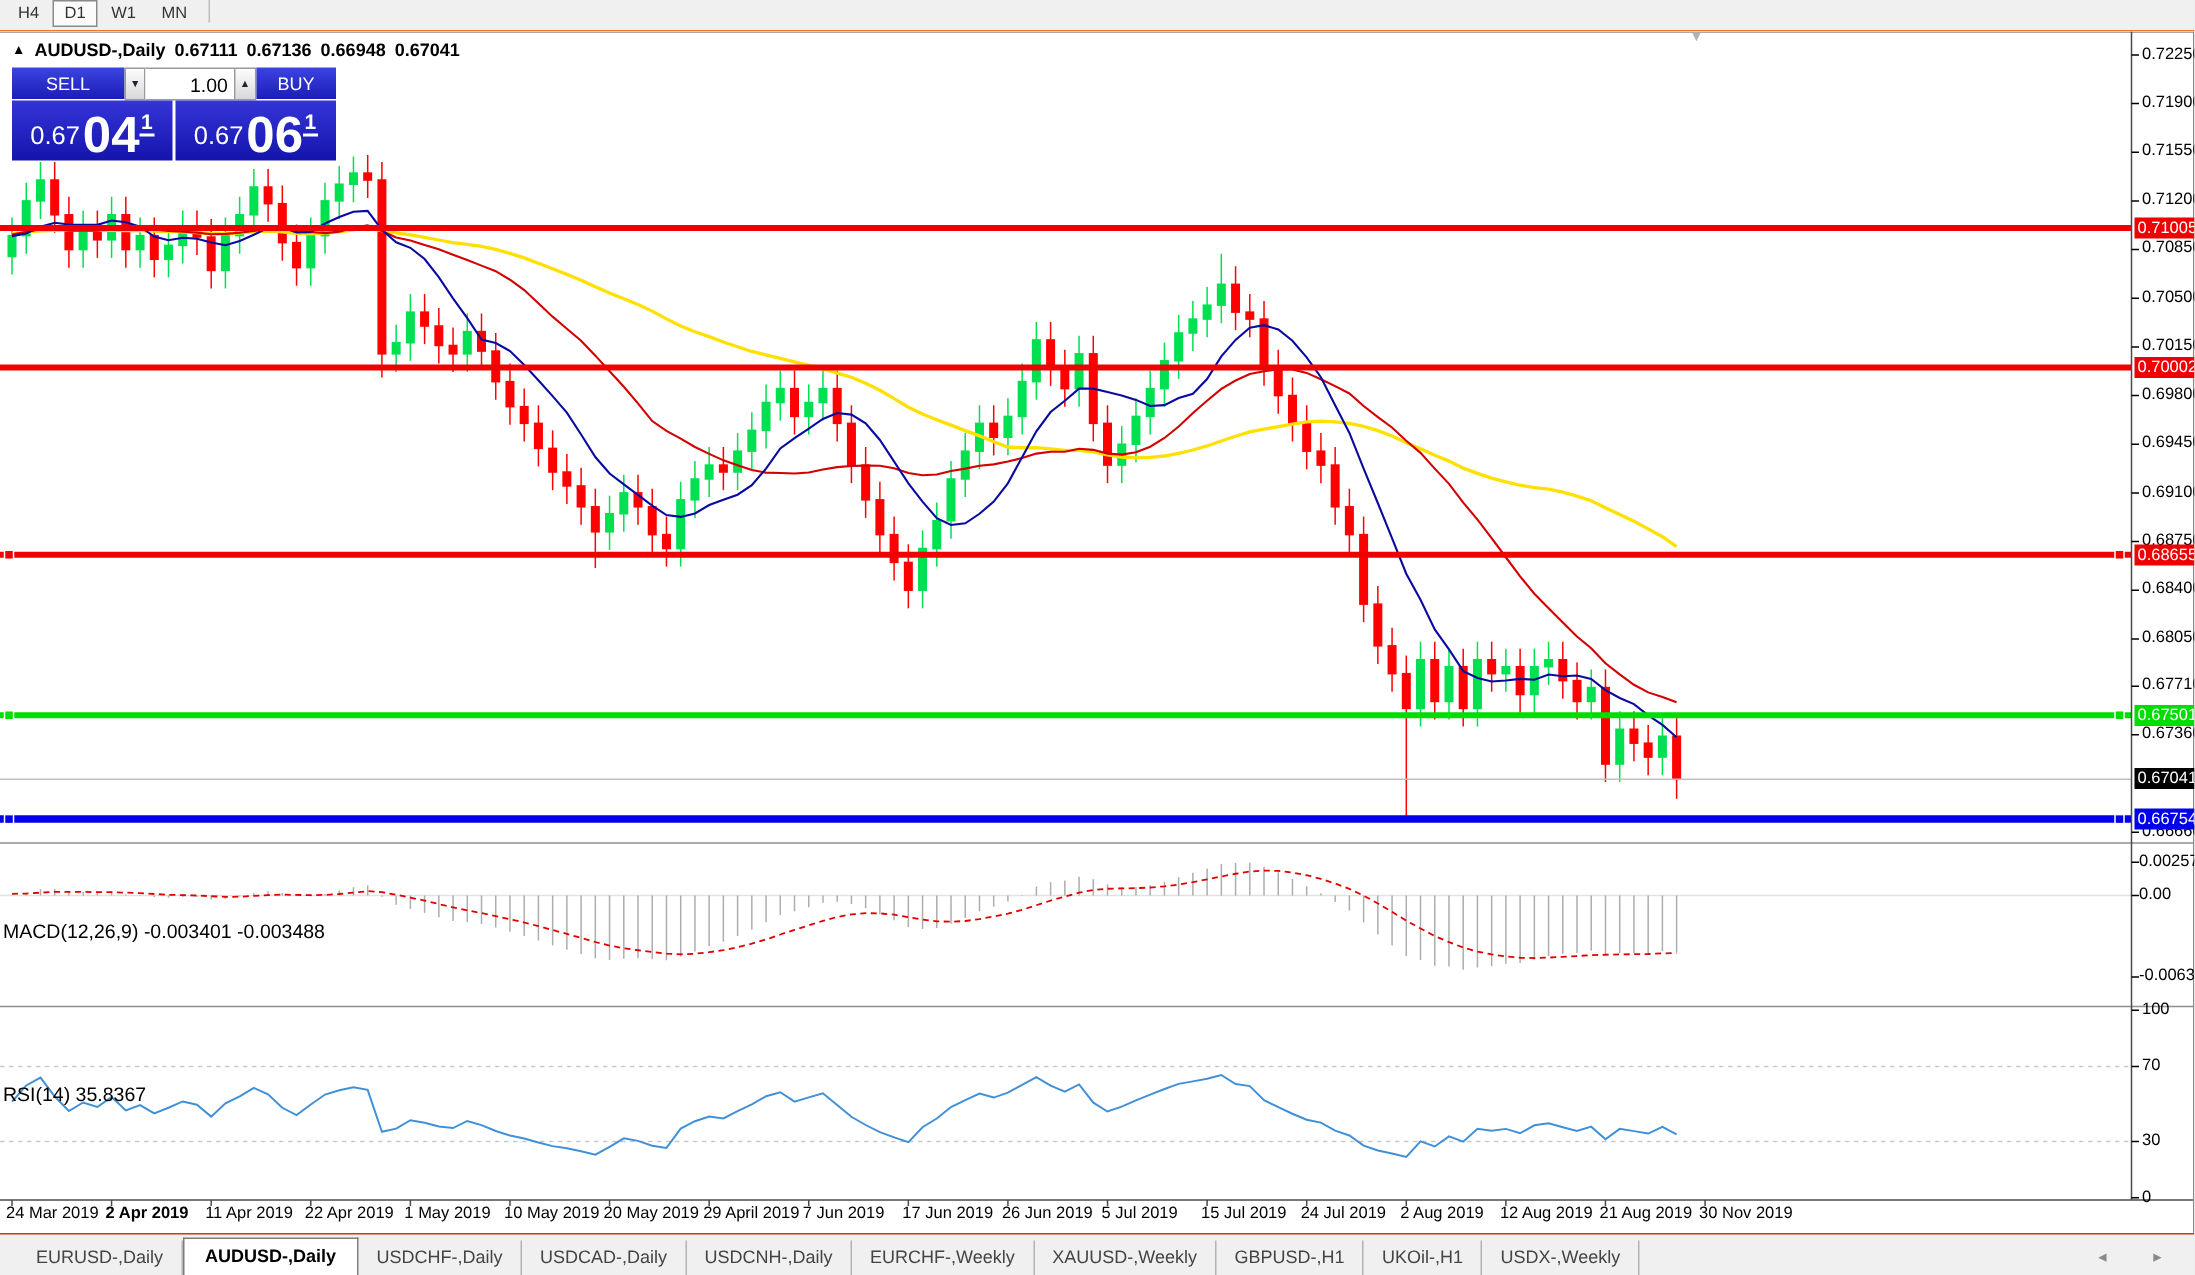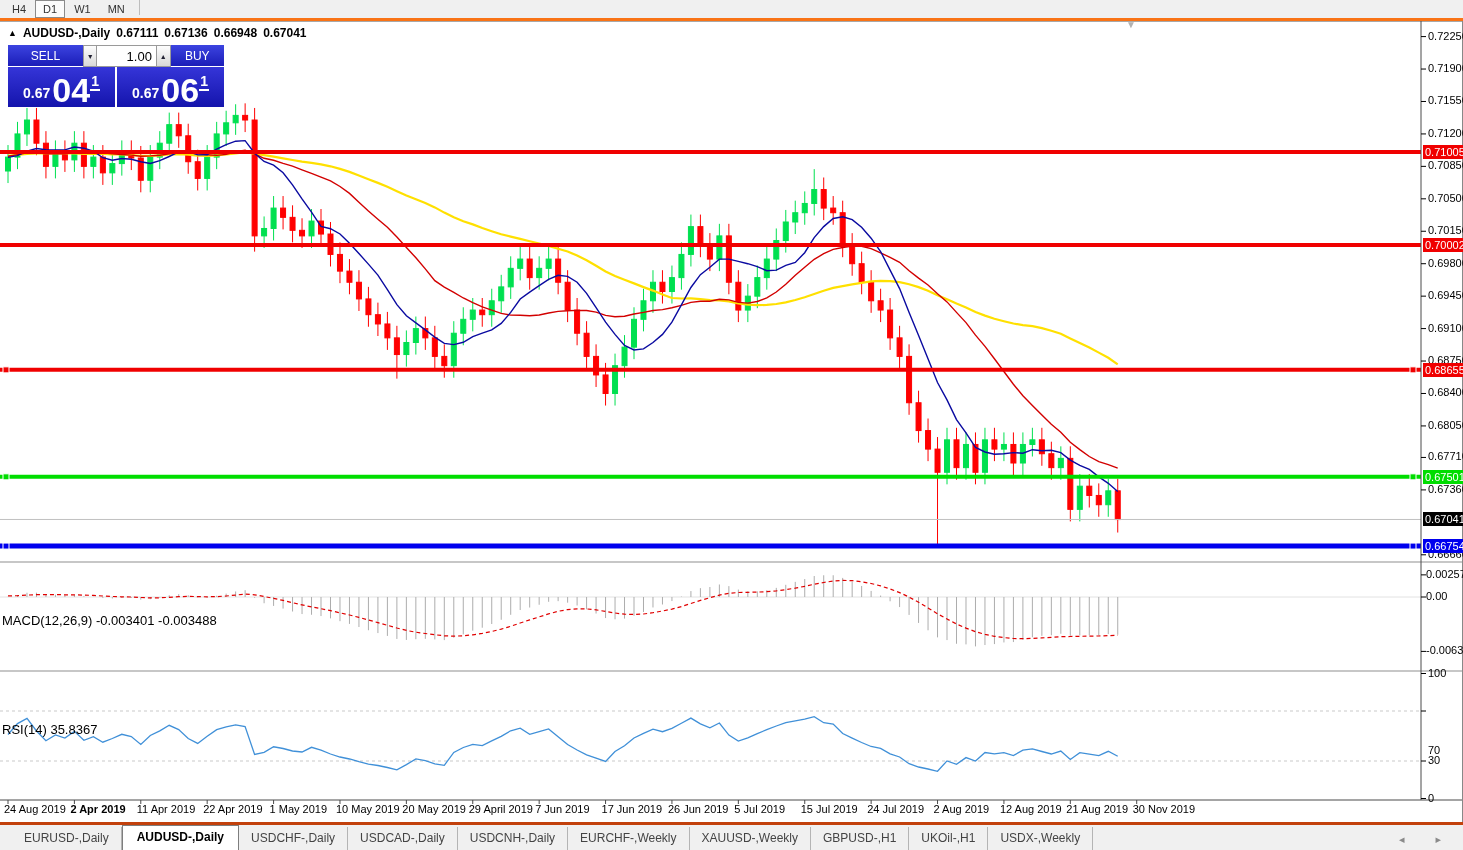--- a/index.html
+++ b/index.html
@@ -1,20 +1,20 @@
 <!DOCTYPE html>
 <html><head>
 <meta charset="utf-8">
 <style>
   html,body{margin:0;padding:0;background:#e8e8e8;}
   .screen{position:relative;width:1463px;height:850px;background:#f0f0f0;overflow:hidden;
           font-family:"Liberation Sans",sans-serif;-webkit-font-smoothing:none;}
   
   .toolbar{position:absolute;left:0;top:0;width:1463px;height:21px;background:#f0f0f0;
-           border-bottom:3px solid #f97316;display:flex;align-items:flex-start;padding-left:4px;box-sizing:border-box;}
+           border-bottom:1px solid #f97316;display:flex;align-items:flex-start;padding-left:4px;box-sizing:border-box;}
   .tf-btn{font-size:11px;color:#333;padding:2px 7px;margin-right:1px;border:1px solid transparent;cursor:default;}
   .tf-btn.active{background:#fbfbfb;border:1px solid #8a8a8a;}
   .tf-sep{width:1px;height:15px;background:#bdbdbd;margin:0 5px;}
   
   .chartwin{position:absolute;left:0;top:21px;width:1463px;height:801px;background:#fff;}
   svg#cv{position:absolute;left:0;top:0;}
   .dock-arrow{position:absolute;left:1126px;top:-2px;color:#b2b2b2;font-size:10px;z-index:5;}
   .chart-title{position:absolute;left:8px;top:5px;font-size:12px;font-weight:bold;color:#000;z-index:6;display:flex;gap:6px;align-items:center;}
   .chart-title .tri{font-size:9px;}
   
@@ -24,33 +24,33 @@
           display:flex;align-items:center;justify-content:center;border-bottom:1px solid #fff;cursor:pointer;}
   .oc-sell{width:77px;} .oc-buy{width:55px;}
   .oc-spin{width:15px;background:linear-gradient(180deg,#fdfdfd,#d8d8d8);border:1px solid #9a9a9a;
            display:flex;align-items:center;justify-content:center;font-size:7px;color:#223;box-sizing:border-box;cursor:pointer;}
   .oc-vol{width:60px;background:#fff;border:1px solid #9a9a9a;border-left:none;border-right:none;
           font-size:13px;color:#000;display:flex;align-items:center;justify-content:flex-end;padding-right:4px;box-sizing:border-box;}
   .oc-row2{display:flex;height:40px;}
   .oc-price{flex:1;background:linear-gradient(180deg,#3535d8,#1414ac);color:#fff;display:flex;
             align-items:flex-end;justify-content:center;padding-bottom:2px;cursor:pointer;}
   .oc-price + .oc-price{margin-left:2px;}
-  .oc-small{font-size:14px;font-weight:bold;margin-bottom:4px;}
+  .oc-small{font-size:17px;font-weight:normal;margin-bottom:4px;}
   .oc-big{font-size:34px;font-weight:bold;line-height:30px;margin-left:2px;}
   .oc-sup{font-size:14px;font-weight:bold;margin-bottom:14px;border-bottom:2px solid #fff;padding:0 1px 0 1px;}
   
   .paxis{position:absolute;left:1421px;top:0;width:42px;height:801px;z-index:4;}
   .ptick{position:absolute;left:7px;font-size:11px;color:#000;white-space:nowrap;}
   .plabel{position:absolute;left:2px;font-size:11px;padding:1px 2px;white-space:nowrap;z-index:5;}
   .ind-label{position:absolute;font-size:13px;color:#000;z-index:4;left:2px;margin-top:47px;}
   .date-axis{position:absolute;left:0;top:0;width:1421px;height:801px;z-index:3;pointer-events:none;}
   .dlabel{position:absolute;top:782px;font-size:11px;color:#000;white-space:nowrap;}
   
   .tabbar{position:absolute;left:0;top:822px;width:1463px;height:28px;background:#f0f0f0;
-          border-top:3px solid #c2410c;display:flex;align-items:flex-end;padding-left:12px;box-sizing:border-box;}
+          border-top:1px solid #c2410c;display:flex;align-items:flex-end;padding-left:12px;box-sizing:border-box;}
   .tab{font-size:12px;color:#444;padding:4px 12px 5px 12px;border-right:1px solid #b4b4b4;cursor:pointer;white-space:nowrap;}
   .tab.active{background:#fff;border:1px solid #7e7e7e;border-bottom:1px solid #fff;font-weight:bold;color:#000;
               margin-bottom:0;padding:4px 14px 6px 14px;position:relative;top:1px;}
   .tab-nav{position:absolute;right:8px;top:8px;font-size:11px;color:#8a8a8a;letter-spacing:14px;}
 </style>
 </head>
 <body>
 
 <div class="screen">
 
@@ -544,26 +544,26 @@
         <div class="plabel" style="top: 124px; background: rgb(240, 0, 0); color: rgb(255, 255, 255);">0.71005</div>
         <div class="plabel" style="top: 216.978px; background: rgb(240, 0, 0); color: rgb(255, 255, 255);">0.70002</div>
         <div class="plabel" style="top: 341.845px; background: rgb(240, 0, 0); color: rgb(255, 255, 255);">0.68655</div>
         <div class="plabel" style="top: 448.821px; background: rgb(0, 221, 0); color: rgb(255, 255, 255);">0.67501</div>
         <div class="plabel" style="top: 518.068px; background: rgb(0, 0, 238); color: rgb(255, 255, 255);">0.66754</div>
         <div class="plabel" style="top: 491.463px; background: rgb(0, 0, 0); color: rgb(255, 255, 255);">0.67041</div>
         <div class="ptick" style="top: 546.864px; left: 5px;">0.002574</div>
         <div class="ptick" style="top: 569px; left: 5px;">0.00</div>
         <div class="ptick" style="top: 623.404px; left: 5px;">-0.006326</div>
         <div class="ptick" style="top: 645.5px;">100</div>
-        <div class="ptick" style="top: 683px; margin-top: 40px;">70</div>
+        <div class="ptick" style="top: 683px;">70</div>
         <div class="ptick" style="top: 733px;">30</div>
         <div class="ptick" style="top: 770.5px;">0</div>
       </div>
     <div class="date-axis" id="daxis">
-        <div class="dlabel" style="left: 4px;">24 Aug 2019</div>
+        <div class="dlabel" style="left: 4px;">24 Mar 2019</div>
         <div class="dlabel" style="left: 70.395px; font-weight: bold;">2 Apr 2019</div>
         <div class="dlabel" style="left: 136.79px;">11 Apr 2019</div>
         <div class="dlabel" style="left: 203.185px;">22 Apr 2019</div>
         <div class="dlabel" style="left: 269.58px;">1 May 2019</div>
         <div class="dlabel" style="left: 335.975px;">10 May 2019</div>
         <div class="dlabel" style="left: 402.37px;">20 May 2019</div>
         <div class="dlabel" style="left: 468.765px;">29 April 2019</div>
         <div class="dlabel" style="left: 535.16px;">7 Jun 2019</div>
         <div class="dlabel" style="left: 601.555px;">17 Jun 2019</div>
         <div class="dlabel" style="left: 667.95px;">26 Jun 2019</div>

